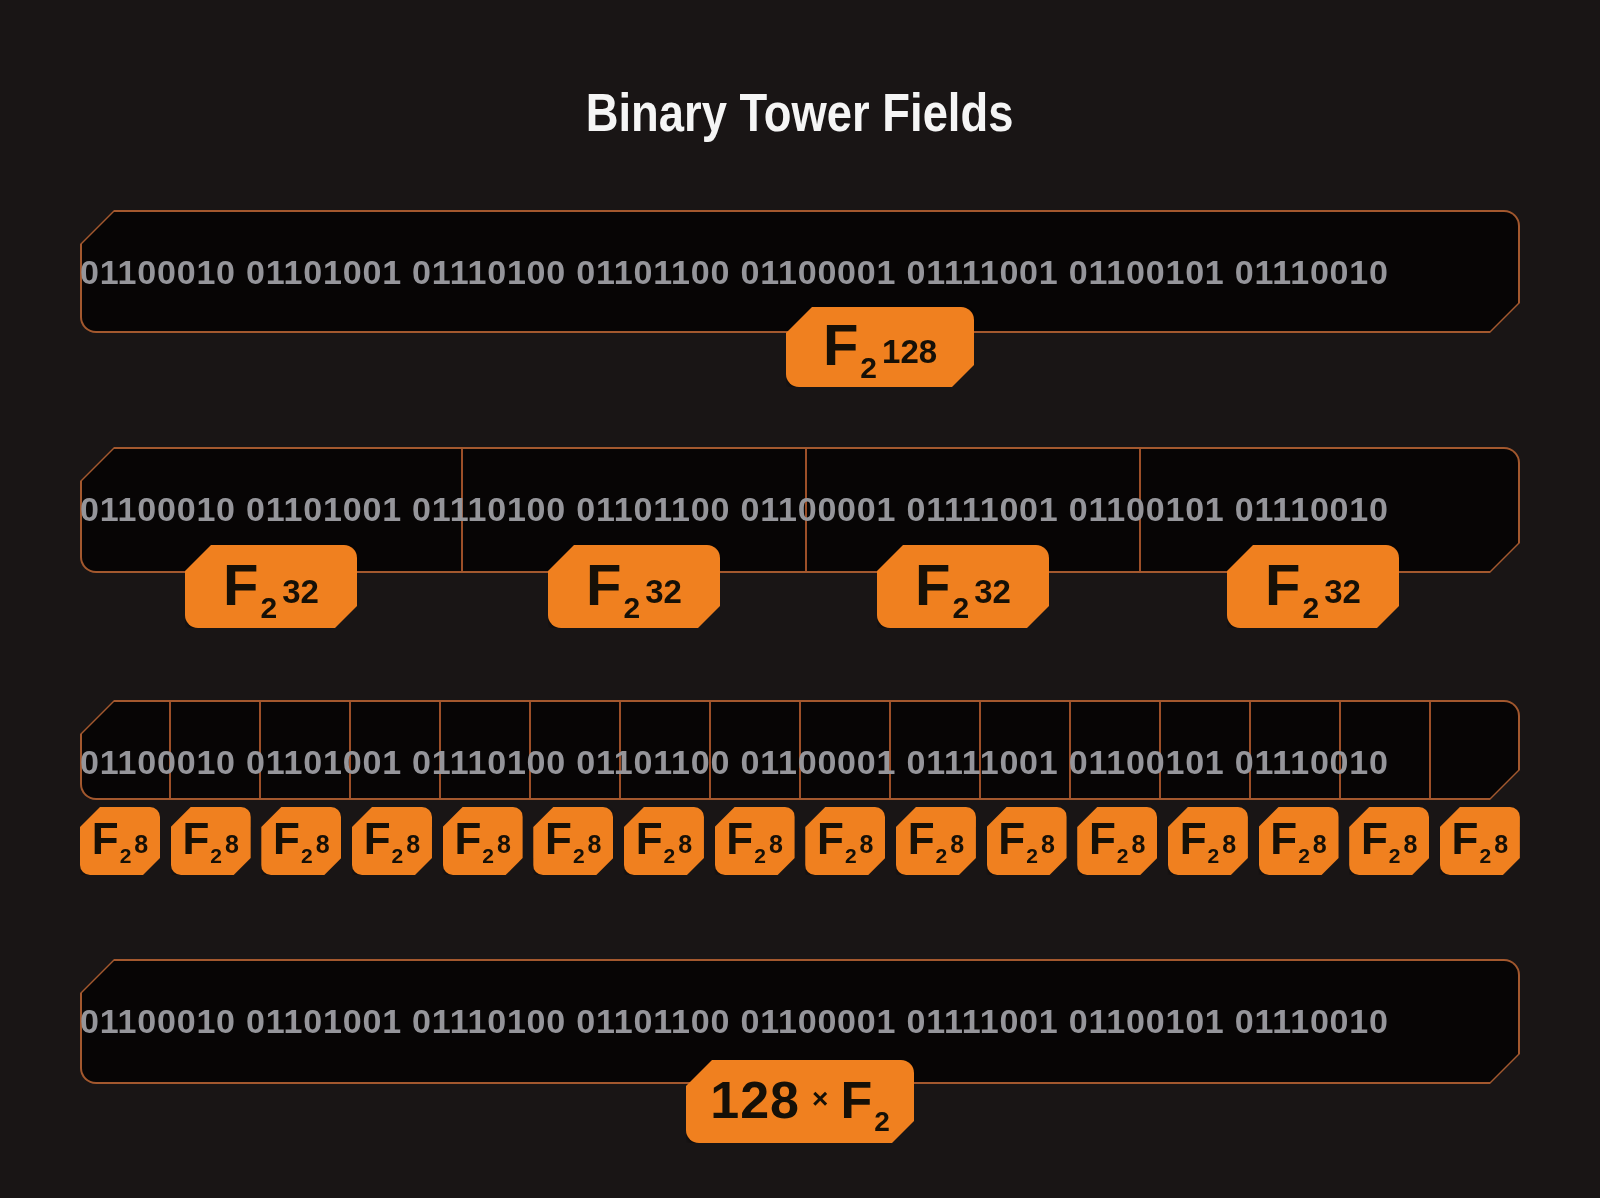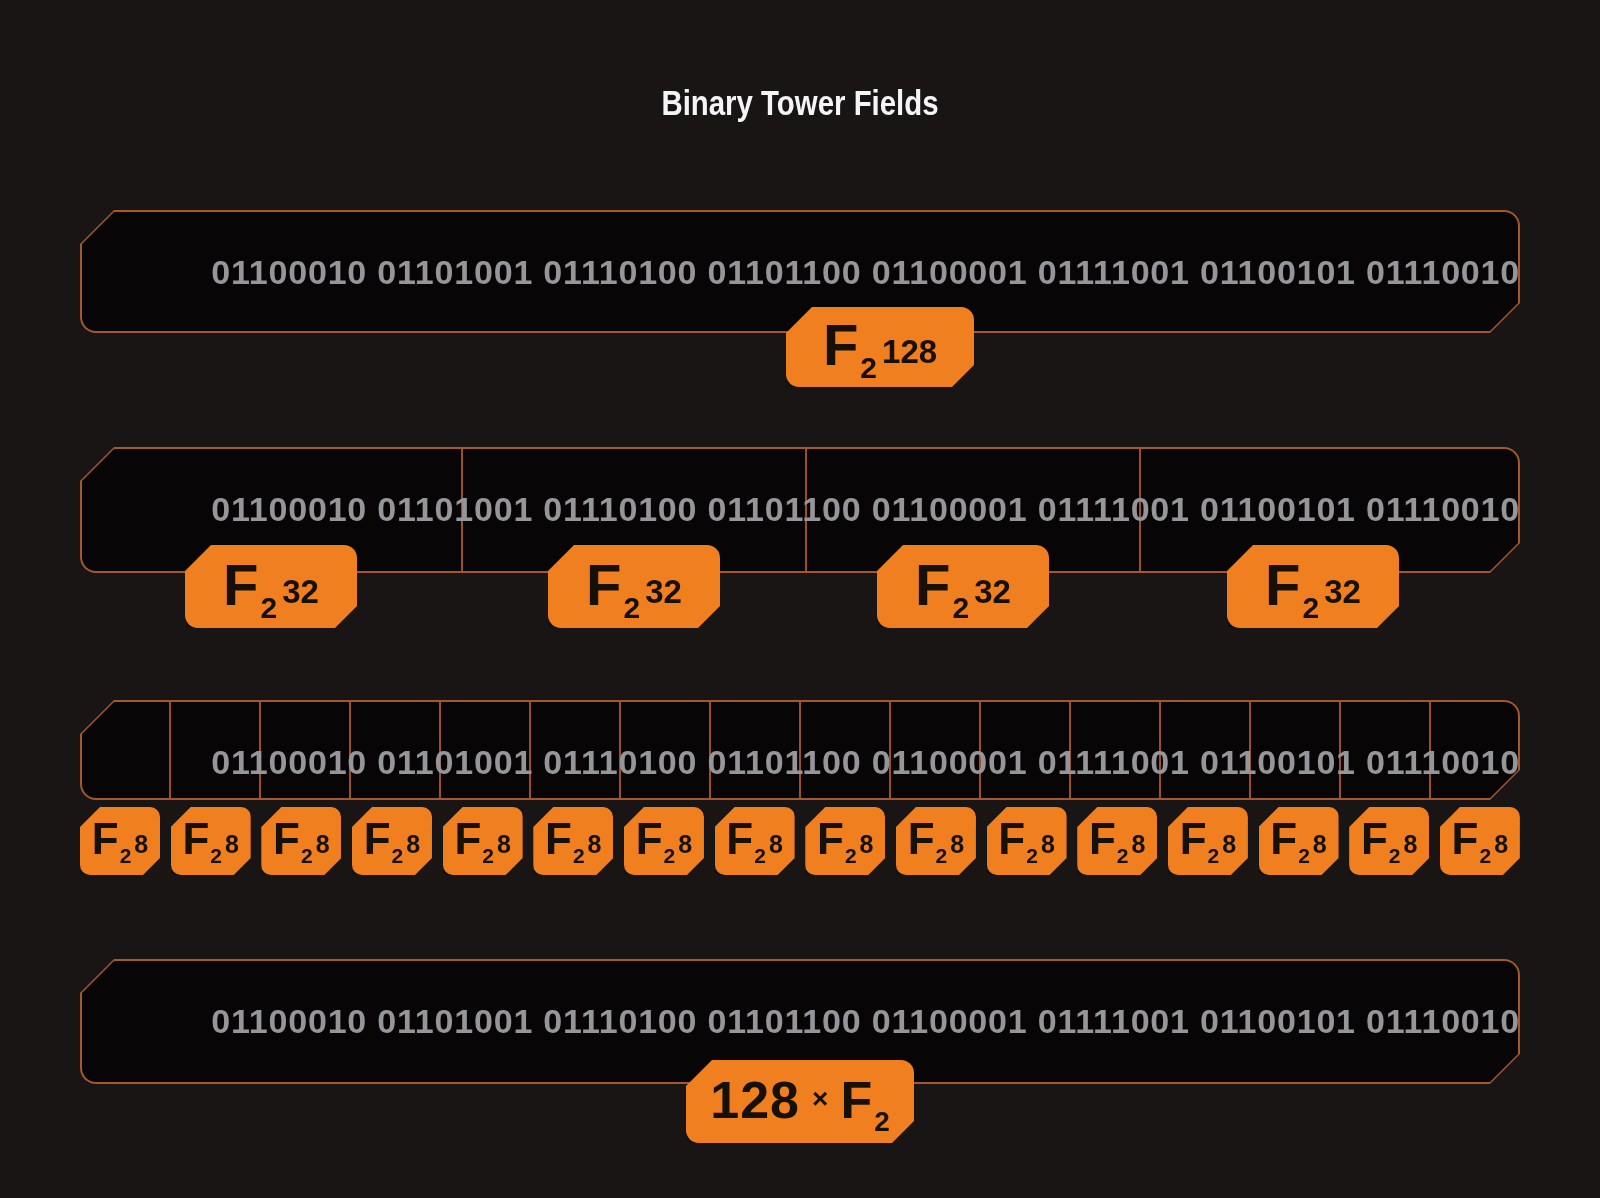--- a/index.html
+++ b/index.html
@@ -2,30 +2,30 @@
 <html><head>
 <meta charset="utf-8">
 <style>
   html,body{margin:0;padding:0;background:#191515;}
   #canvas{
     position:relative;width:1600px;height:1198px;background:#191515;overflow:hidden;
     font-family:"Liberation Sans",sans-serif;
   }
   
   .title{position:absolute;top:85px;left:0;right:0;text-align:center;color:#f5f5f5;
-    font-size:35px;font-weight:bold;line-height:1;white-space:nowrap;}
+    font-size:54px;font-weight:bold;line-height:1;white-space:nowrap;}
   .title span{display:inline-block;transform:scaleX(0.84);transform-origin:center;}
   
   .row{position:absolute;left:80px;width:1440px;}
   .box-shape{position:absolute;inset:0;background:#a3582e;border-radius:16px;
     clip-path:polygon(34px 0,100% 0,100% calc(100% - 30px),calc(100% - 30px) 100%,0 100%,0 34px);}
   .box-shape::before{content:"";position:absolute;inset:2px;background:#070505;border-radius:14px;
     clip-path:polygon(32px 0,100% 0,100% calc(100% - 28px),calc(100% - 28px) 100%,0 100%,0 32px);}
   .divider{position:absolute;top:2px;bottom:2px;width:2px;background:#9c4f28;z-index:0;}
-  .binary{position:absolute;left:0;right:0;top:62px;transform:translateY(-50%);text-align:right;
+  .binary{position:absolute;left:0;right:0;top:62px;transform:translateY(-50%);text-align:left;
     font-weight:700;font-size:34px;letter-spacing:0.8px;color:#95959a;z-index:1;white-space:nowrap;}
   
   .badge{position:absolute;z-index:2;background:#f0801f;border-radius:13px;
     clip-path:polygon(26px 0,100% 0,100% calc(100% - 22px),calc(100% - 22px) 100%,0 100%,0 26px);
     display:flex;align-items:center;justify-content:center;
     filter:drop-shadow(0 3px 2px rgba(0,0,0,0.4));}
   .badge.small{border-radius:10px;
     clip-path:polygon(20px 0,100% 0,100% calc(100% - 17px),calc(100% - 17px) 100%,0 100%,0 20px);}
   .blabel{display:flex;align-items:baseline;line-height:1;color:#161007;font-weight:bold;
     transform:translateY(-2px);white-space:nowrap;}

